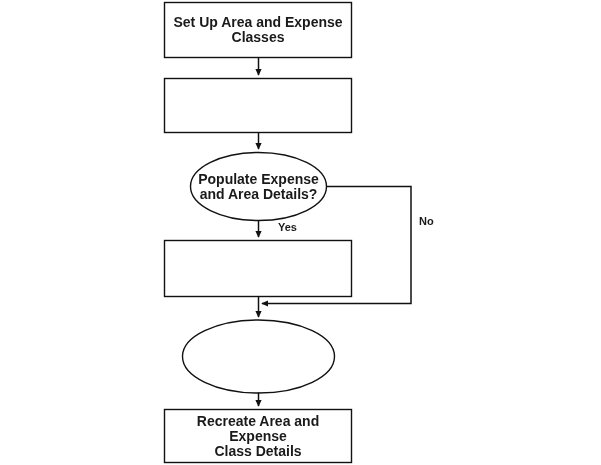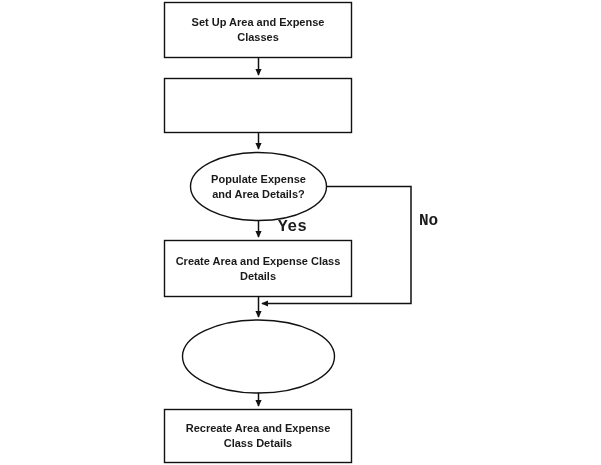--- a/index.html
+++ b/index.html
@@ -26,32 +26,32 @@
     height: 465px;
   }
   .node-label {
     position: absolute;
     display: flex;
     align-items: center;
     justify-content: center;
     text-align: center;
     font-family: "Liberation Sans", sans-serif;
     font-weight: bold;
-    font-size: 11px;
+    font-size: 14px;
     line-height: 15px;
     color: #1a1a1a;
     box-sizing: border-box;
     white-space: pre-line;
     pointer-events: none;
   }
   .edge-label {
     position: absolute;
-    font-family: Liberation Mono, monospace;
+    font-family: Liberation Sans, sans-serif;
     font-weight: bold;
-    font-size: 16px;
+    font-size: 11px;
     line-height: 13px;
     color: #1a1a1a;
     white-space: nowrap;
   }
   .hit {
     position: absolute;
     background: transparent;
   }
 </style>
 </head>
@@ -91,22 +91,20 @@
     <line x1="258.5" y1="392.5" x2="258.5" y2="406" stroke="#111111" stroke-width="1.5" marker-end="url(#arrowhead)"></line>
   </svg>
 
   <div class="node-label" style="left:164px; top:2px; width:188px; height:56px; padding:0 8px;">Set Up Area and Expense
 Classes</div>
 
 
   <div class="node-label" style="left:190px; top:152px; width:137px; height:69px; padding:0 4px;">Populate Expense
 and Area Details?</div>
 
-  <div class="node-label" style="left:164px; top:240px; width:188px; height:57px; padding:0 6px;">Create Area and Expense Class
-Details</div>
 
 
   <div class="node-label" style="left:164px; top:409px; width:188px; height:54px; padding:12px 8px;">Recreate Area and Expense
 Class Details</div>
 
   <div class="edge-label" style="left:278px; top:221px;">Yes</div>
 
   <div class="edge-label" style="left:419px; top:215px;">No</div>
 
   <div class="hit" style="left:164px; top:2px; width:188px; height:56px;"></div>

